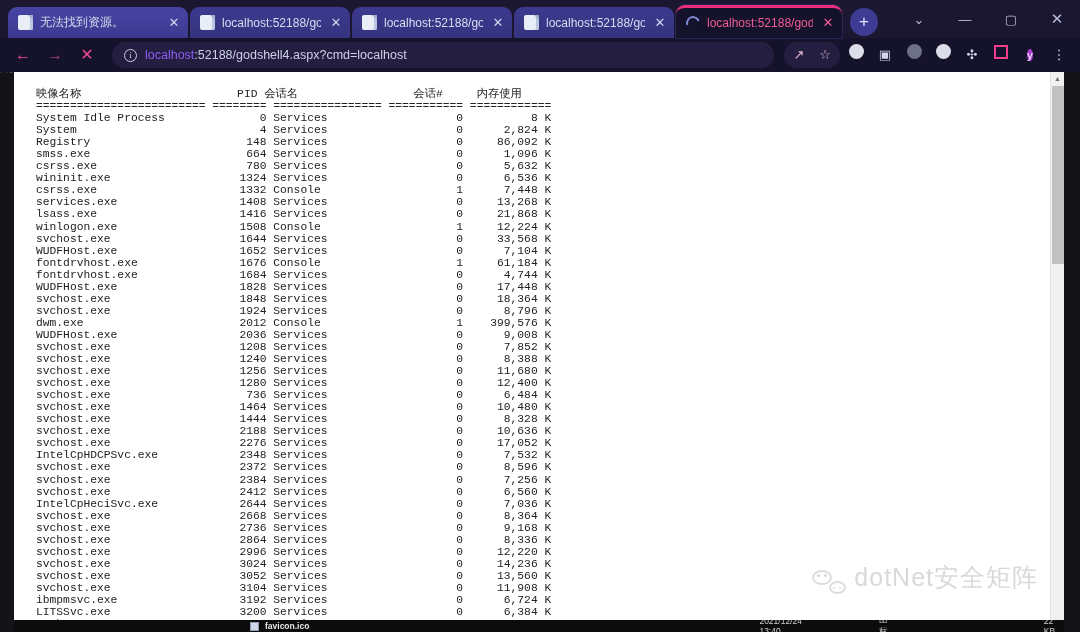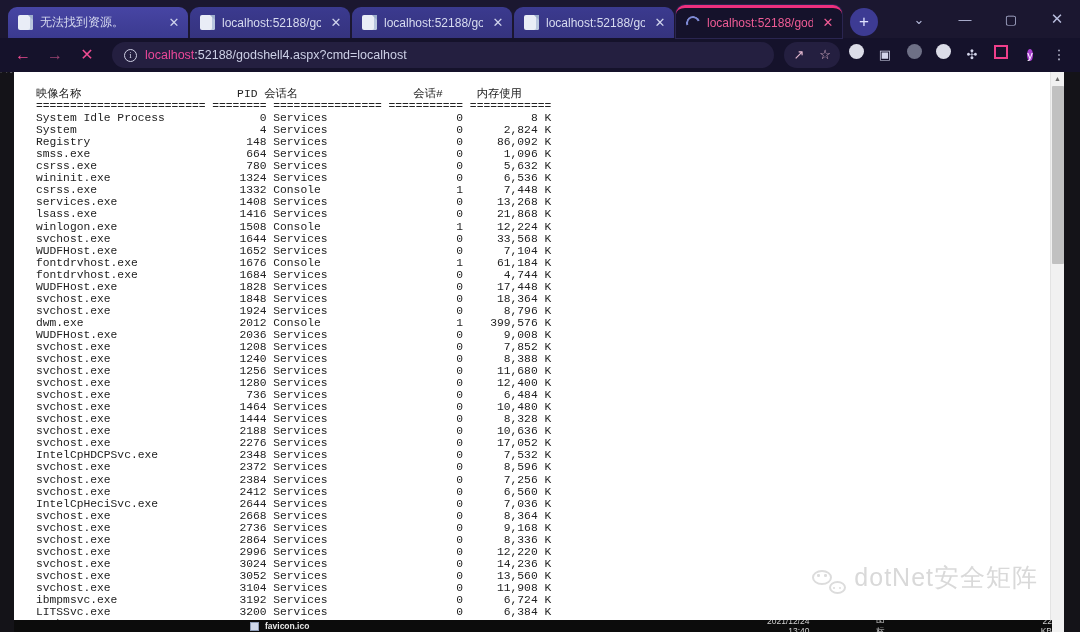--- a/index.html
+++ b/index.html
@@ -103,21 +103,21 @@
     flex:1; height:26px; margin:0 8px; border-radius:13px;
     background:#241f40; display:flex; align-items:center; padding:0 12px; gap:8px;
     max-width:740px;
   }
   .omnibox .info-ico {
     width:13px; height:13px; border-radius:50%; border:1.3px solid #cfd0e4;
     color:#cfd0e4; font-size:9px; line-height:11px; text-align:center; flex:none;
     font-family:"Liberation Serif", serif;
   }
   .omnibox .url { font-size:12.5px; color:#cdd0e6; white-space:nowrap; }
-  .omnibox .url .host { color:#ec4899; }
+  .omnibox .url .host { color:#8b5cf6; }
   .tb-right { display:flex; align-items:center; gap:3px; margin-left:auto; }
   .tb-ico { width:26px; height:26px; text-align:center; line-height:26px; font-size:13px; color:#d3d5ea; }
   .pill { display:flex; align-items:center; background:#241f40; border-radius:13px; height:26px; padding:0 2px;}
   .pill .tb-ico { color:#e4b9cf; }
   .circ { width:15px; height:15px; border-radius:50%; background:#dcdde8; display:inline-block; }
   .circ.dark { background:#6e7086; }
   .sq-pink { width:14px; height:14px; border:2.2px solid #ef3f8b; display:inline-block; }
   .avatar {
     width:20px; height:20px; border-radius:50%; background:#a93fd0;
     color:#fff; font-size:11px; line-height:20px; text-align:center;
@@ -160,23 +160,23 @@
     position:absolute; border:2px solid #dcdcdc; border-radius:50%;
   }
   .wm-logo .b1 { width:20px; height:15px; left:0; top:0; }
   .wm-logo .b2 { width:17px; height:13px; right:0; bottom:0; background:#fff; }
   .wm-logo i {
     position:absolute; width:2.5px; height:2.5px; border-radius:50%; background:#dcdcdc;
   }
 
   
   .shelf {
-    position:absolute; left:14px; right:28px; bottom:0; height:12px;
+    position:absolute; left:14px; right:16px; bottom:0; height:12px;
     background:#0c0c0c; display:flex; align-items:center;
-    font-size:8.5px; color:#cfcfcf; overflow:hidden;text-align:right;
+    font-size:8.5px; color:#cfcfcf; overflow:hidden;
   }
   .shelf .dl-ico {
     width:9px; height:9px; background:#cfd8ea; margin:0 6px 0 236px; flex:none;
     box-shadow:inset 0 0 0 1px #8d9bb5;
   }
   .shelf .dl-name { color:#e8e8e8; font-weight:bold; }
   .shelf .dl-date { margin-left:450px; }
   .shelf .dl-type { margin-left:62px; }
   .shelf .dl-size { margin-left:150px; }
 </style>

